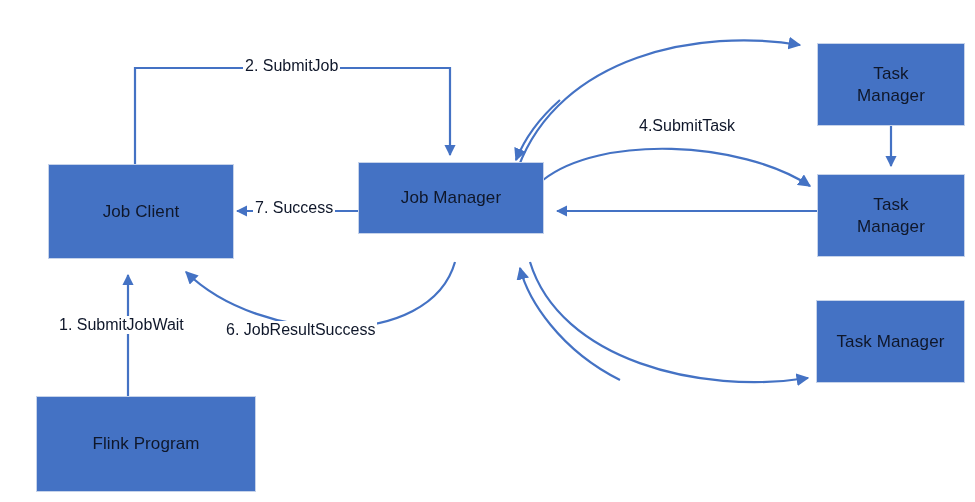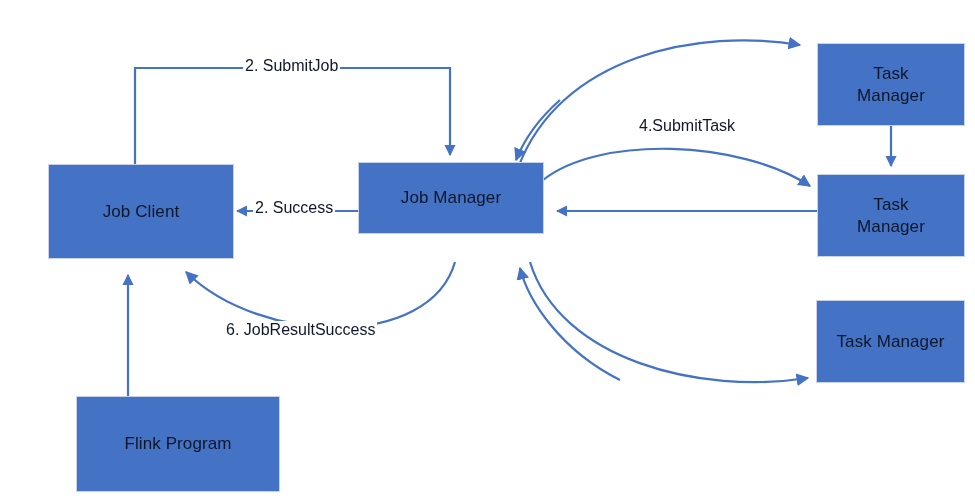--- a/index.html
+++ b/index.html
@@ -109,37 +109,38 @@
 
     <g>
       <path d="M 620 380 C 560 350, 528 300, 520 268" stroke="#4472C4" stroke-width="2.2" fill="none" marker-end="url(#arrow-blue-thin)"></path>
     </g>
 
     <g>
       <path d="M 455 262 C 430 350, 260 345, 186 272" stroke="#4472C4" stroke-width="2.2" fill="none" marker-end="url(#arrow-blue-thin)"></path>
     </g>
   </svg>
 
-  <div class="node-box" style="left:36px; top:396px; width:204px; height:96px;margin-left:40px;">Flink Program</div>
+  <div class="node-box" style="left:36px; top:396px; width:220px; height:96px;">Flink Program</div>
 
   <div class="node-box" style="left:36px; top:164px; width:186px; height:95px;margin-left:12px;">Job Client</div>
 
   <div class="node-box" style="left:358px; top:162px; width:186px; height:72px;">Job Manager</div>
 
   <div class="node-box" style="left:817px; top:43px; width:148px; height:83px;">Task
 Manager</div>
 
   <div class="node-box" style="left:817px; top:174px; width:148px; height:83px;">Task
 Manager</div>
 
   <div class="node-box" style="left:816px; top:300px; width:149px; height:83px;">Task Manager</div>
 
+  <div class="edge-label" style="left:57px; top:316px;">1. SubmitJobWait</div>
 
   <div class="edge-label" style="left:243px; top:57px;">2. SubmitJob</div>
 
-  <div class="edge-label" style="left:253px; top:199px;">2. Success</div>
+  <div class="edge-label" style="left:253px; top:199px;">7. Success</div>
 
   <div class="edge-label" style="left:637px; top:117px;text-align:right;">4.SubmitTask</div>
 
 
   <div class="edge-label" style="left:224px; top:284px;margin-top:37px;">6. JobResultSuccess</div>
 
 </div>
 
 </body></html>

